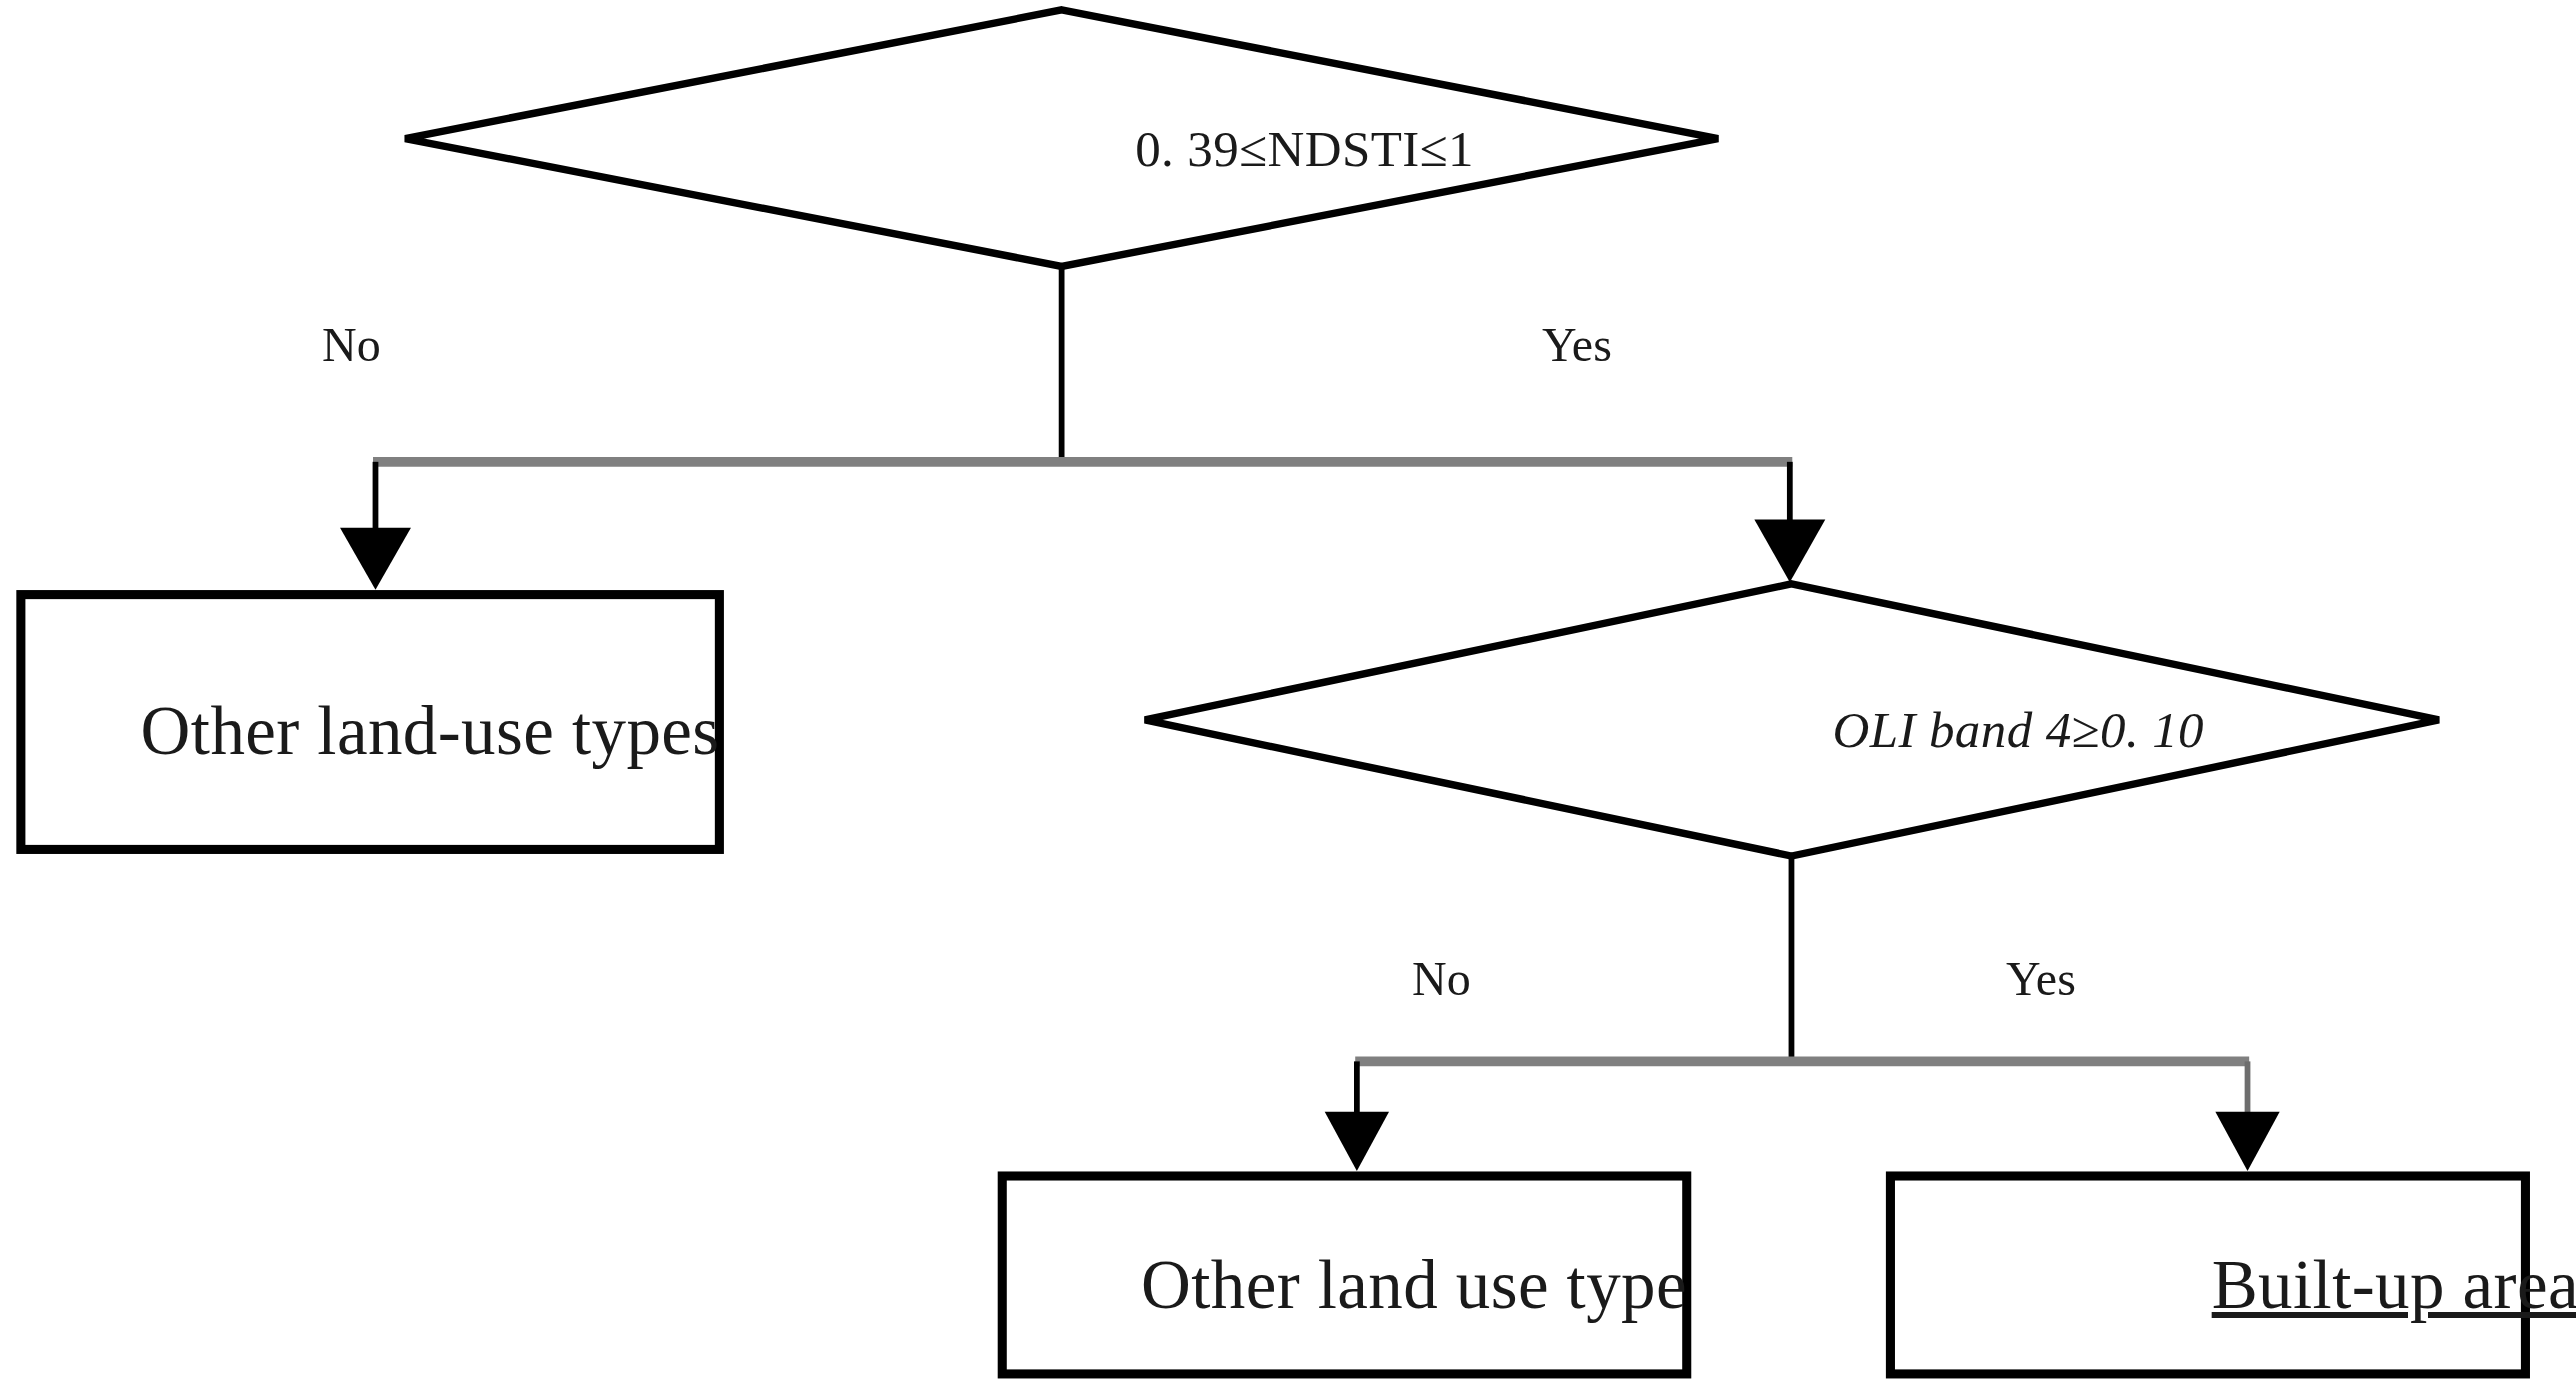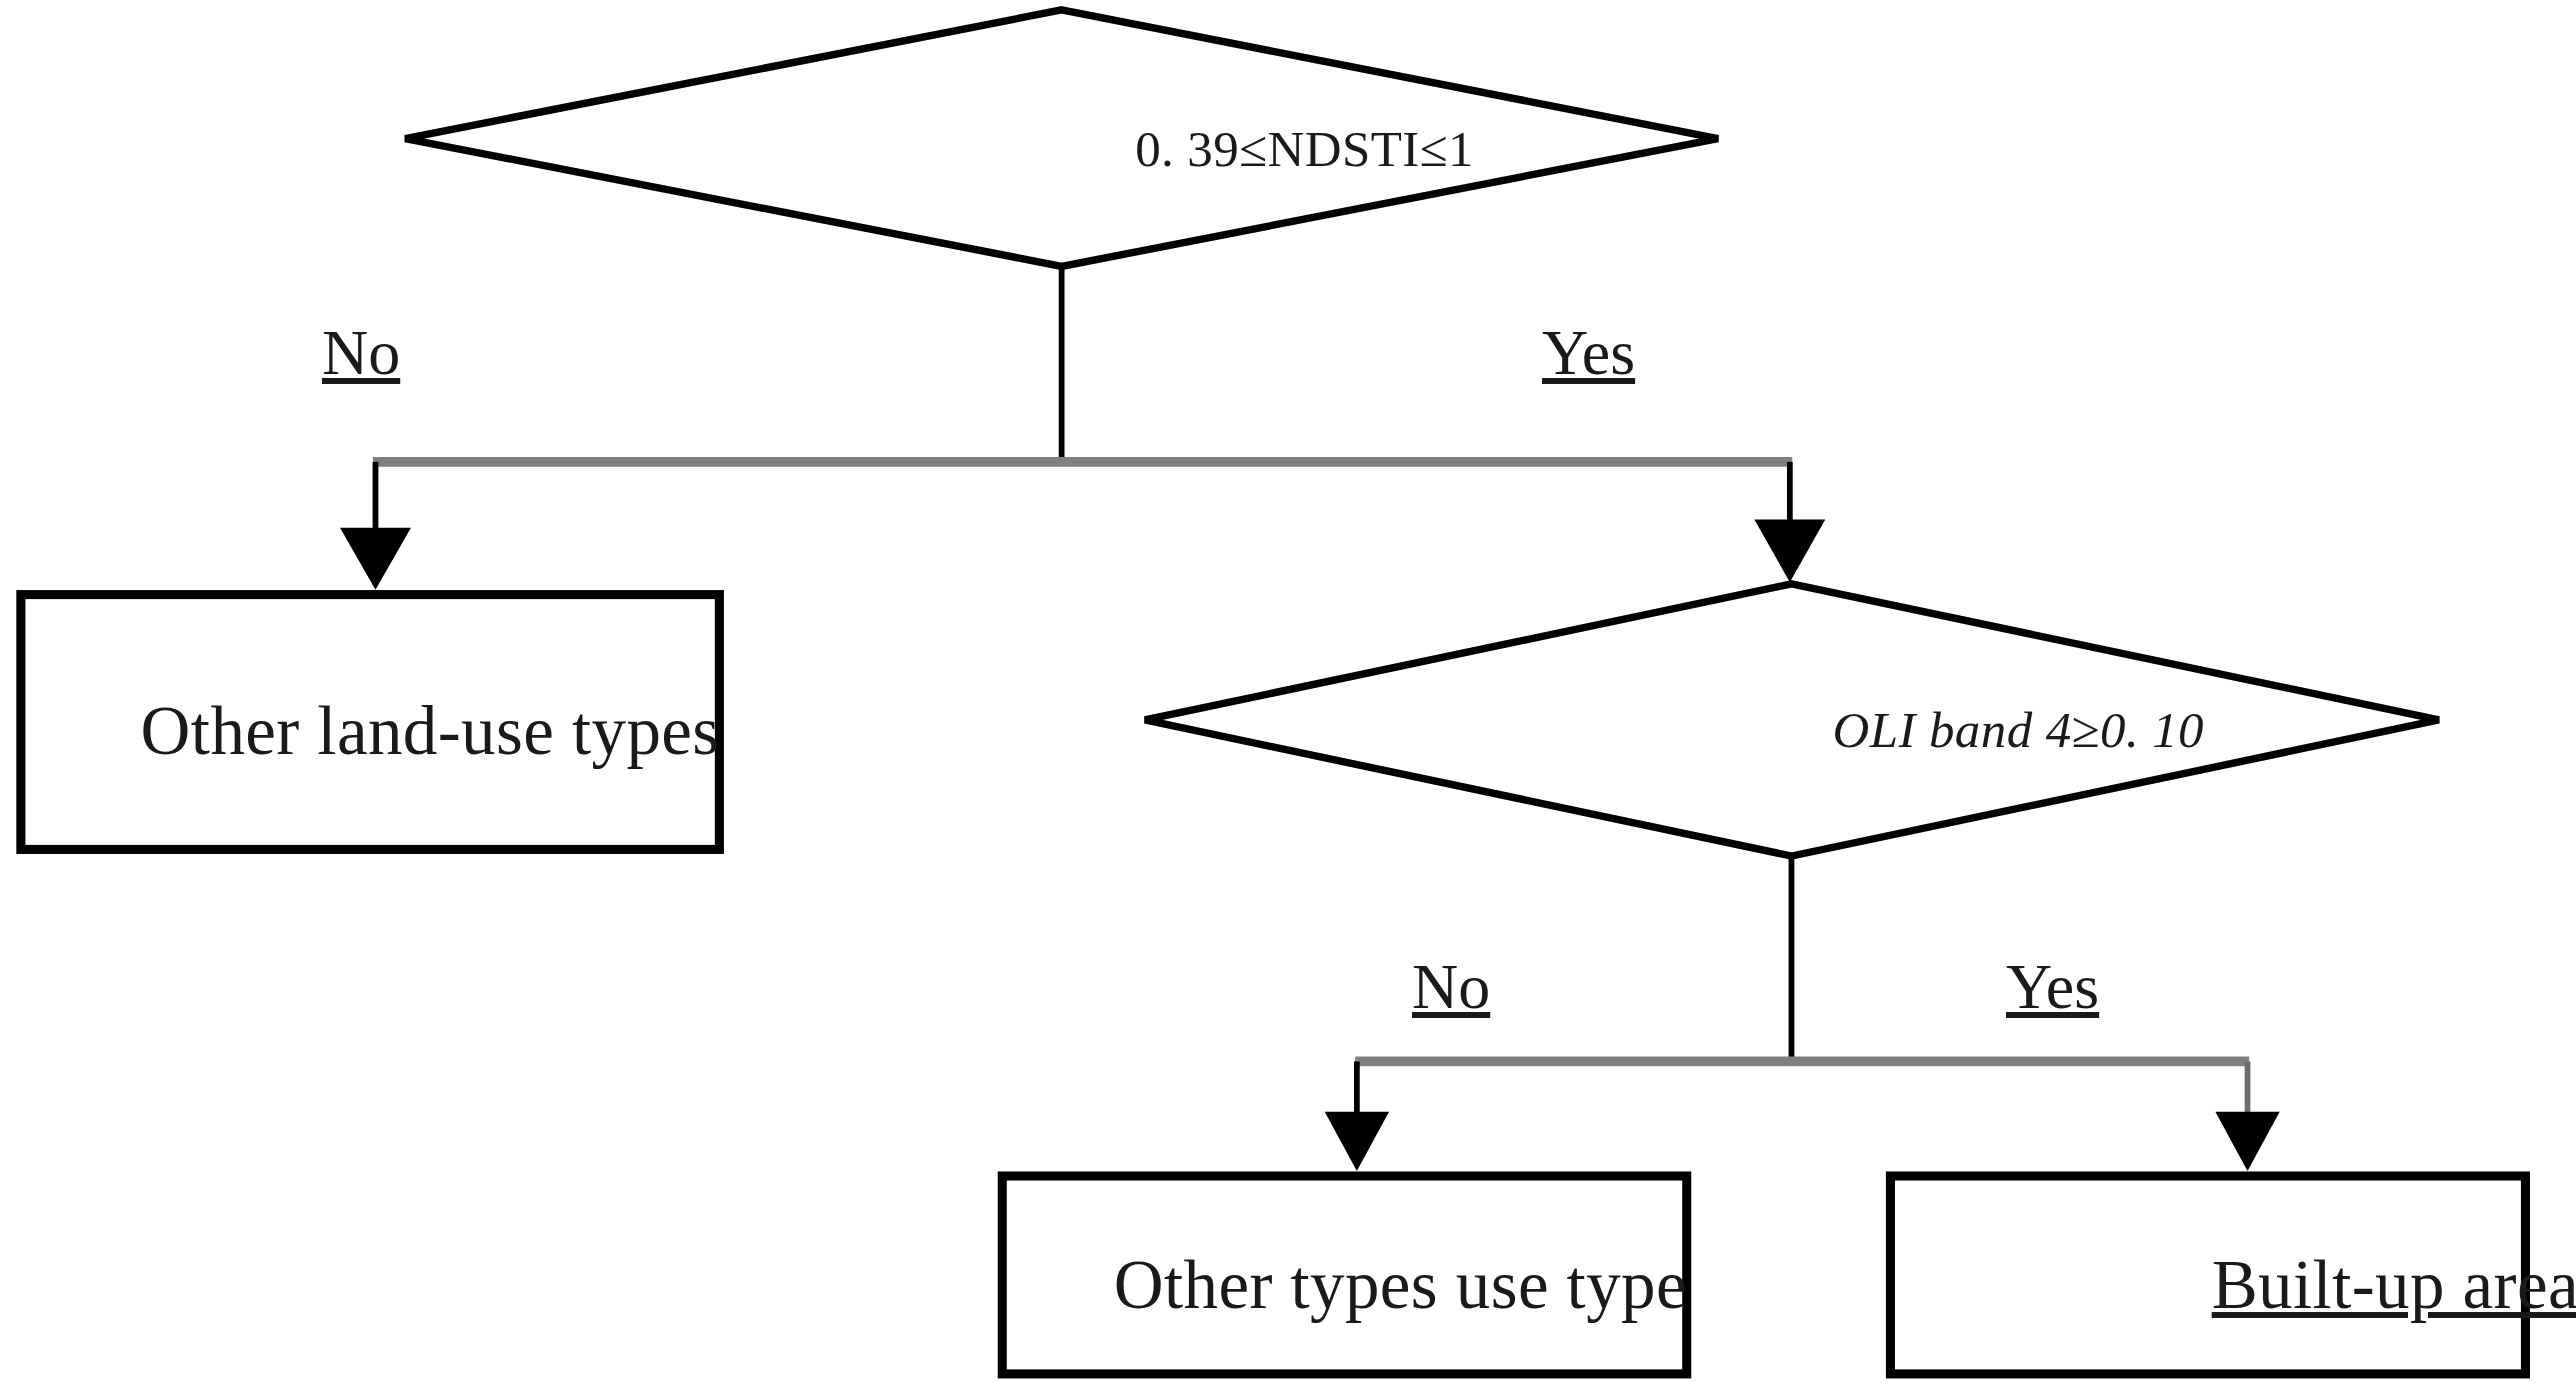--- a/index.html
+++ b/index.html
@@ -30,24 +30,23 @@
     color: #1a1a1a;
     font-family: "Liberation Serif", "DejaVu Serif", serif;
     white-space: nowrap;
     line-height: 1;
     letter-spacing: 0.4px;
   }
   .edge-label {
     position: absolute;
     color: #1a1a1a;
     font-family: "Liberation Serif", "DejaVu Serif", serif;
-    font-size: 64px;
+    font-size: 48px;
     line-height: 1;
     white-space: nowrap;
-    text-decoration: underline;
   }
   .diamond-text { font-size: 51px; }
   .box-text { font-size: 69px; }
 </style>
 </head>
 <body>
 
 <div id="canvas">
 
   <svg id="flow-svg" viewBox="0 0 3123 1677" xmlns="http://www.w3.org/2000/svg">
@@ -91,18 +90,18 @@
   <div class="edge-label" style="left:1542px; top:321px;">Yes</div>
 
   <div class="node-text box-text" style="left:20.6px; top:697px; width:699px;">Other land-use types</div>
 
   <div class="node-text diamond-text" style="left:1379px; top:705px; width:825px;font-style:italic;">OLI band 4≥0. 10</div>
 
   <div class="edge-label" style="left:1412px; top:955px;">No</div>
 
   <div class="edge-label" style="left:2006px; top:955px;">Yes</div>
 
-  <div class="node-text box-text" style="left:1002px; top:1251px; width:685px;">Other types use type</div>
+  <div class="node-text box-text" style="left:1002px; top:1251px; width:685px;">Other land use type</div>
 
   <div class="node-text box-text" style="left:1944px; top:1251px; width:635px;text-decoration:underline;">Built-up area</div>
 
 </div>
 
 
 </body></html>

